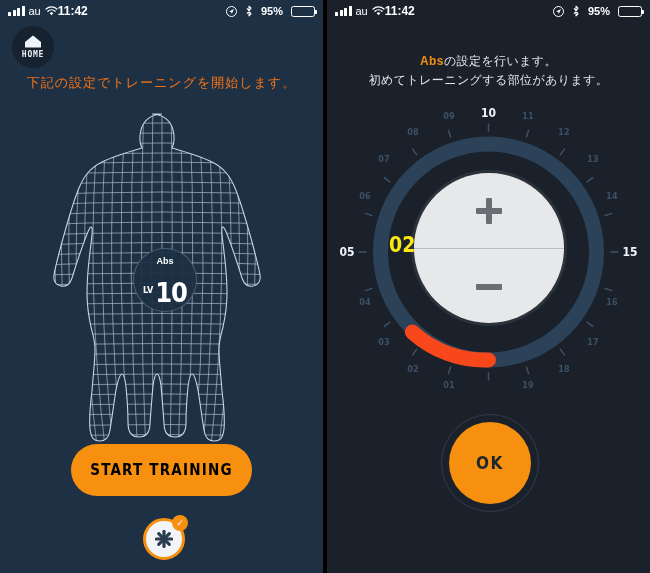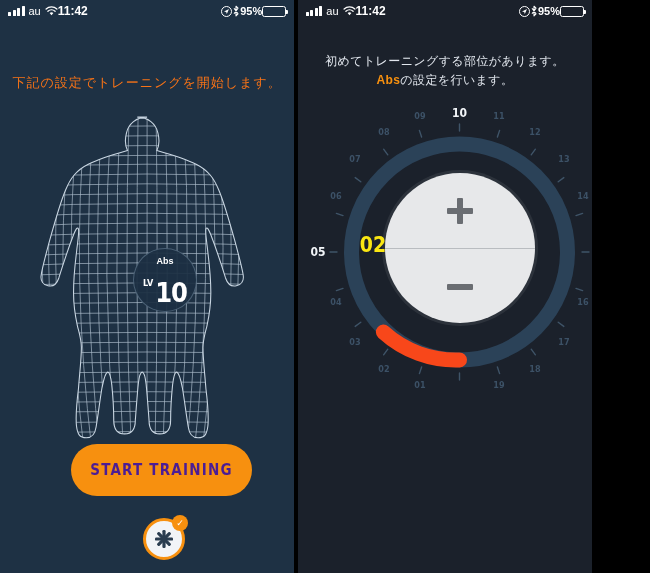--- a/index.html
+++ b/index.html
@@ -2,21 +2,21 @@
 <html><head>
 <meta charset="utf-8">
 <style>
   html, body {
     margin: 0; padding: 0;
     background: #000;
     font-family: "Liberation Sans", "DejaVu Sans", sans-serif;
   }
   #app {
     position: relative;
-    width: 592px; height: 573px;
+    width: 650px; height: 573px;
     overflow: hidden;
     display: flex;
     background: #000;
   }
 
   .panel { position: relative; height: 573px; overflow: hidden; }
   .panel-left  { width: 323px; background: #1e3144; }
   .divider { width: 4px; height: 573px; background: #000; }
   .panel-right { width: 323px; background: #1b212b; }
 
@@ -26,21 +26,21 @@
     display: flex; align-items: center;
     color: #fff;
     font-size: 11px;
     font-weight: bold;
     padding: 0 8px;
     box-sizing: border-box;
     z-index: 40;
   }
   .sb-left { display: flex; align-items: center; gap: 4px; flex: 0 0 auto; }
   .sb-center { flex: 1; text-align: left; letter-spacing: 0px; font-size: 12px; }
-  .sb-right { display: flex; align-items: center; gap: 0; flex: 0 0 auto; }
+  .sb-right { display: flex; align-items: center; gap: 8px; flex: 0 0 auto; }
 
   .sig { display: flex; align-items: flex-end; gap: 1.5px; height: 10px; }
   .sig i { display: block; width: 3px; background: #fff; border-radius: 0.5px; }
   .sig i:nth-child(1) { height: 4px; }
   .sig i:nth-child(2) { height: 6px; }
   .sig i:nth-child(3) { height: 8px; }
   .sig i:nth-child(4) { height: 10px; }
   .carrier { font-size: 11px; font-weight: normal; }
   .wifi { width: 13px; height: 10px; position: relative; }
   .wifi svg { display:block; }
@@ -89,35 +89,35 @@
 
   .lv-badge {
     position: absolute; left: 133px; top: 248px;
     width: 62px; height: 62px; border-radius: 50%;
     background: rgba(28,47,67,0.93);
     border: 1px solid rgba(160,185,210,0.35);
     display: flex; flex-direction: column; align-items: center; justify-content: center;
     z-index: 16;
   }
   .lv-part { color: #fff; font-size: 9px; font-weight: bold; line-height: 1; margin-top: 2px;}
-  .lv-row { display: flex; align-items: flex-start; line-height: 1; margin-top: 13px; }
+  .lv-row { display: flex; align-items: center; line-height: 1; margin-top: 13px; }
   .lv-pre { color: #fff; font-size: 9px; font-weight: bold; margin-right: 2px; margin-bottom: 3px;
             font-family: "DejaVu Sans Condensed","Liberation Sans",sans-serif; }
   .lv-num { color: #fff; font-size: 27px; font-weight: bold; letter-spacing: -1px;
             font-family: "DejaVu Sans Condensed","Liberation Sans",sans-serif; }
 
   .start-btn {
     position: absolute; left: 71px; top: 444px;
     width: 181px; height: 52px; border-radius: 26px;
     background: #f7900f;
     display: flex; align-items: center; justify-content: center;
     cursor: pointer; border: none; z-index: 20;
   }
   .start-btn span {
-    color: #4c1d95; font-size: 15px; font-weight: bold; letter-spacing: 1.2px;
+    color: #000000; font-size: 15px; font-weight: bold; letter-spacing: 1.2px;
     font-family: "DejaVu Sans Condensed", "Liberation Sans", sans-serif;
   }
 
   .fab {
     position: absolute; left: 143px; top: 518px;
     width: 36px; height: 36px; border-radius: 50%;
     background: #f2f4f7; border: 3px solid #f7900f;
     display: flex; align-items: center; justify-content: center;
     cursor: pointer; z-index: 25;
   }
@@ -228,20 +228,28 @@
         <span class="bt">
           <svg width="8" height="12" viewBox="0 0 8 12">
               <path d="M2 3.2 L6 8.8 L4 10.8 V1.2 L6 3.2 L2 8.8" stroke="#fff" stroke-width="1.1" fill="none" stroke-linejoin="round"></path>
             </svg>
         </span>
         <span class="batt-pct">95%</span>
         <span class="batt"><span class="batt-fill"></span></span>
       </div>
     </div>
 
+    <div class="home-btn">
+      <span class="home-glyph">
+        <svg width="18" height="13" viewBox="0 0 18 13">
+            <path d="M9 0.5 L17 7 V12.5 H1 V7 Z" fill="#f0f3f7"></path>
+          </svg>
+      </span>
+      <span class="home-label">HOME</span>
+    </div>
 
     <div class="lead-text">下記の設定でトレーニングを開始します。</div>
 
     <div class="body-wrap">
       <svg width="300" height="360" viewBox="0 0 300 360">
         <defs>
           <clipPath id="bodyclip">
             <path d="M150 18 c-11 0 -19 7 -21 16 c-2 8 -1 14 1 18 c-14 4 -30 9 -40 14 c-12 6 -18 14 -23 26 c-6 14 -12 36 -17 54 c-4 15 -7 26 -8 33 c-1 6 2 10 7 11 c5 1 9 -2 11 -8 c4 -13 10 -31 15 -44 c2 -5 4 -9 5 -6 c1 3 -1 14 -2 24 c-2 16 -3 30 -3 41 c0 14 2 25 4 34 c2 8 4 14 4 22 c0 12 -2 28 -3 42 c-2 16 -3 28 -2 38 c1 8 3 12 10 12 c6 0 9 -4 10 -11 c2 -12 4 -28 6 -40 c2 -10 4 -16 6 -16 c2 0 3 5 4 13 c1 10 2 24 2 36 c0 10 4 14 11 14 c7 0 11 -4 11 -14 c1 -13 2 -27 3 -37 c1 -8 2 -12 4 -12 c2 0 3 4 4 12 c1 10 2 24 3 37 c0 10 4 14 11 14 c7 0 11 -4 11 -14 c0 -12 1 -26 2 -36 c1 -8 2 -13 4 -13 c2 0 4 6 6 16 c2 12 4 28 6 40 c1 7 4 11 10 11 c7 0 9 -4 10 -12 c1 -10 0 -22 -2 -38 c-1 -14 -3 -30 -3 -42 c0 -8 2 -14 4 -22 c2 -9 4 -20 4 -34 c0 -11 -1 -25 -3 -41 c-1 -10 -3 -21 -2 -24 c1 -3 3 1 5 6 c5 13 11 31 15 44 c2 6 6 9 11 8 c5 -1 8 -5 7 -11 c-1 -7 -4 -18 -8 -33 c-5 -18 -11 -40 -17 -54 c-5 -12 -11 -20 -23 -26 c-10 -5 -26 -10 -40 -14 c2 -4 3 -10 1 -18 c-2 -9 -10 -16 -21 -16 Z"></path>
           </clipPath>
           <g id="hgrid">
@@ -381,22 +389,22 @@
           <svg width="8" height="12" viewBox="0 0 8 12">
               <path d="M2 3.2 L6 8.8 L4 10.8 V1.2 L6 3.2 L2 8.8" stroke="#fff" stroke-width="1.1" fill="none" stroke-linejoin="round"></path>
             </svg>
         </span>
         <span class="batt-pct">95%</span>
         <span class="batt"><span class="batt-fill"></span></span>
       </div>
     </div>
 
     <div class="r-head">
+      <div><span class="accent">Abs</span><span>の設定を行います。</span></div>
       <div>初めてトレーニングする部位があります。</div>
-      <div><span class="accent">Abs</span><span>の設定を行います。</span></div>
     </div>
 
     <div class="dial-wrap">
       <svg width="301" height="296" viewBox="0 0 301 296">
 
         <circle cx="150.5" cy="148" r="108" fill="none" stroke="#2b4258" stroke-width="15"></circle>
 
         <g stroke="#3f5468" stroke-width="1.4" stroke-linecap="round">
           <line x1="150.5" y1="20" x2="150.5" y2="27"></line>
           <line x1="190.6" y1="26.4" x2="188.4" y2="33"></line>
@@ -453,14 +461,19 @@
           <span class="plus-g"></span>
         </div>
         <div class="dial-half bot">
           <span class="minus-g"></span>
         </div>
       </div>
     </div>
 
     <div class="val-badge">02</div>
 
+    <div class="ok-ring">
+      <div class="ok-btn">
+        <span>OK</span>
+      </div>
+    </div>
   </div>
 </div>
 
 </body></html>

